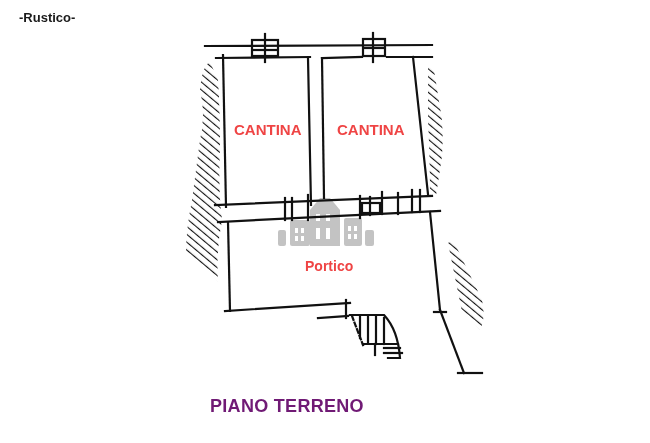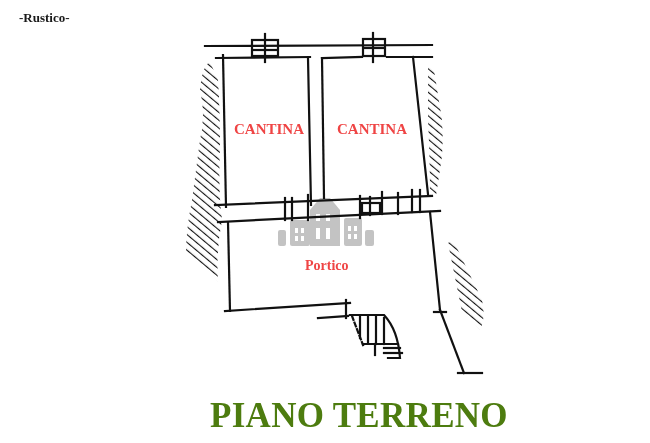--- a/index.html
+++ b/index.html
@@ -1,23 +1,23 @@
 <!DOCTYPE html>
 <html><head>
   <meta charset="utf-8">
   <style>
     html, body { margin: 0; padding: 0; background: #ffffff; }
     .canvas { position: relative; width: 650px; height: 443px; overflow: hidden; background: #ffffff; }
-    .label { position: absolute; font-family: Liberation Serif, serif; font-weight: bold; color: #1a1a1a; white-space: nowrap; }
+    .label { position: absolute; font-family: Liberation Sans, sans-serif; font-weight: bold; color: #1a1a1a; white-space: nowrap; }
     .subtitle { left: 19px; top: 10px; font-size: 13px; }
     .room { font-size: 15px; color: #ef4444; }
     .room-1 { left: 234px; top: 121px; }
     .room-2 { left: 337px; top: 121px; }
     .room-3 { left: 305px; top: 258px; font-size: 14px; text-align: right; }
-    .title { left: 210px; top: 396px; font-size: 35px; letter-spacing: 0.3px; color: #4d7c0f; }
+    .title { left: 210px; top: 396px; font-size: 18px; letter-spacing: 0.3px; color: #701a75; }
     svg.plan { position: absolute; left: 0; top: 0; }
   </style>
 </head>
 <body>
 
 <div class="canvas">
 
   <div class="label subtitle">-Rustico-</div>
 
   <svg class="plan" width="650" height="443" viewBox="0 0 650 443">

